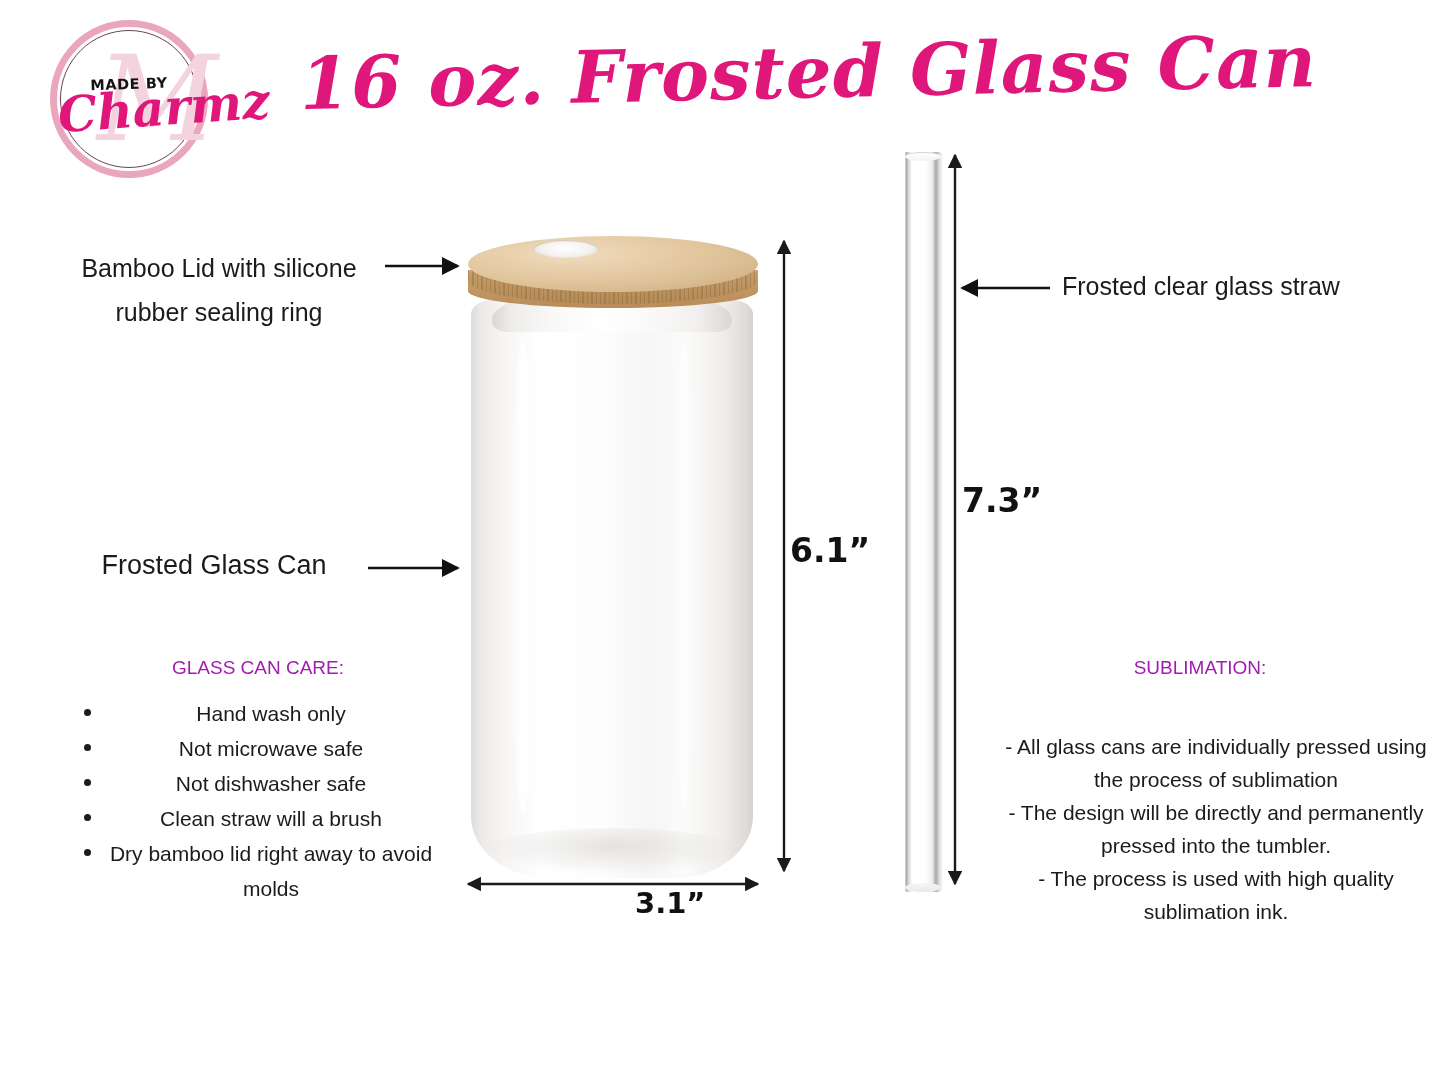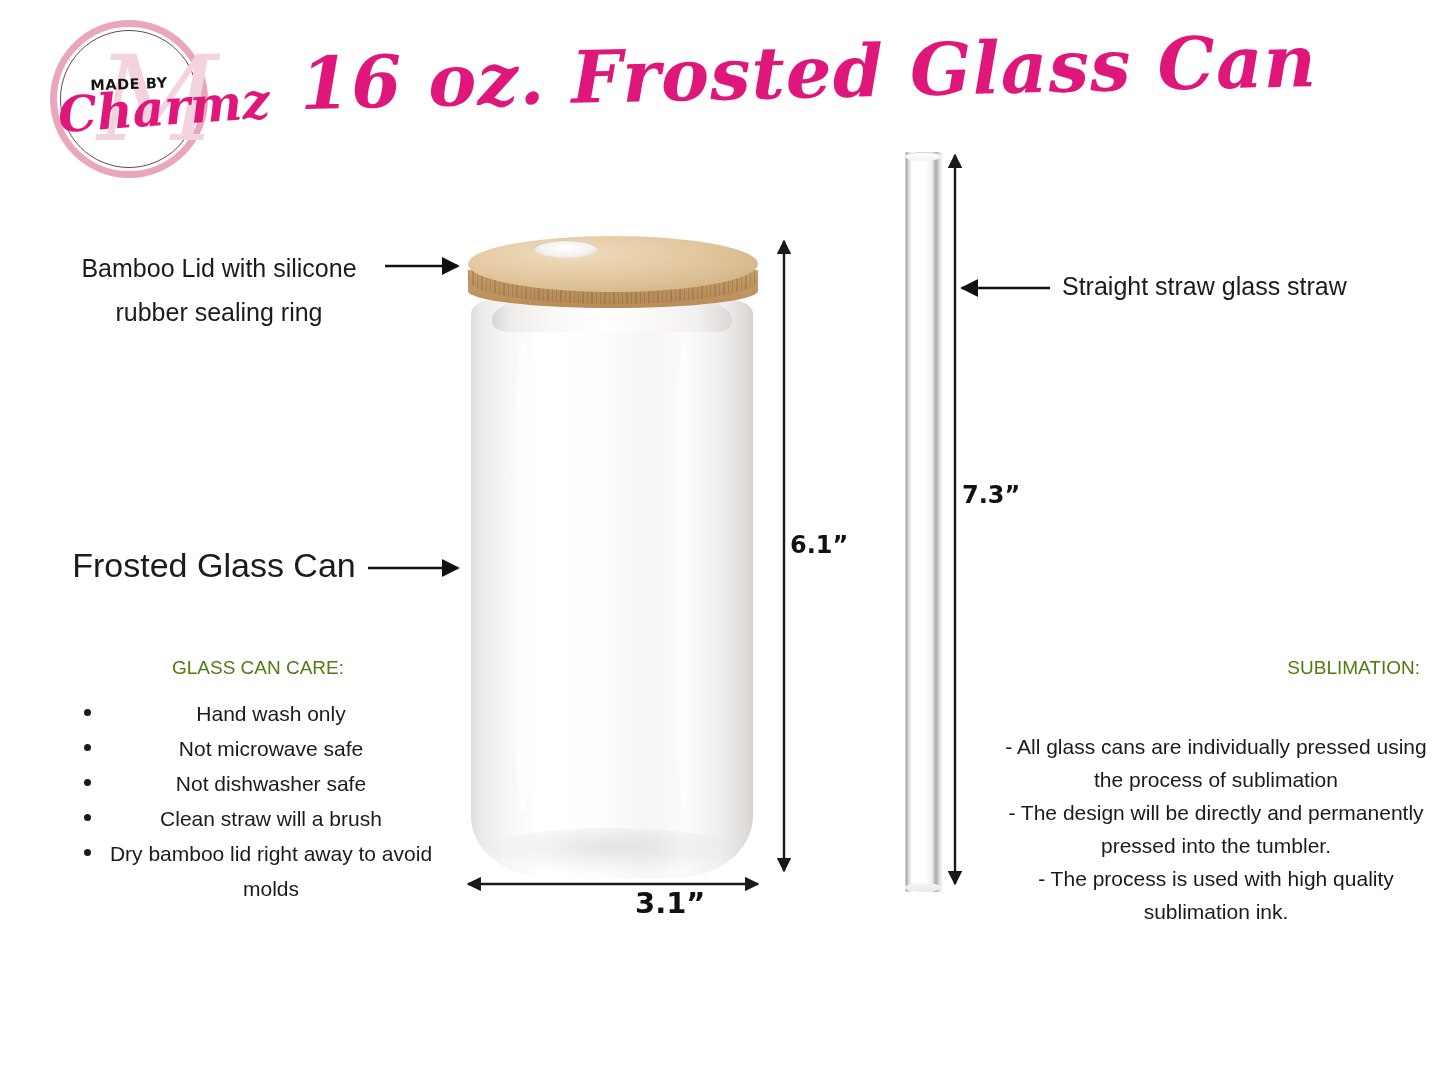--- a/index.html
+++ b/index.html
@@ -120,21 +120,21 @@
     width: 330px;
     text-align: center;
     font-size: 25px;
     line-height: 44px;
   }
   #callout-glass {
     left: 64px;
     top: 545px;
     width: 300px;
     text-align: center;
-    font-size: 34px;
+    font-size: 27px;
     line-height: 40px;
   }
   #callout-straw {
     left: 1062px;
     top: 266px;
     width: 330px;
     text-align: left;
     font-size: 25px;
     line-height: 40px;
   }
@@ -148,21 +148,21 @@
     height: 1084px;
     pointer-events: none;
   }
 
   
   .dim-label {
     position: absolute;
     font-family: "DejaVu Sans", sans-serif;
     font-weight: bold;
     color: #111111;
-    font-size: 24px;
+    font-size: 33px;
     white-space: nowrap;
   }
   #dim-height-label { left: 790px; top: 531px; }
   #dim-straw-label  { left: 962px; top: 481px; }
   #dim-width-label  { left: 600px; top: 886px; font-size: 29px; margin-left: 35px; }
 
   
   #glass-can {
     position: absolute;
     left: 462px;
@@ -334,25 +334,25 @@
     border-radius: 50%;
     background: linear-gradient(to bottom, #f6f6f6, #e9e9e9);
   }
 
   
   .info-heading {
     position: absolute;
     font-family: "Liberation Sans", sans-serif;
     font-weight: 300;
     font-size: 19px;
-    color: #4d7c0f;
+    color: #a21caf;
     text-align: center;
   }
   #care-heading { left: 88px; top: 657px; width: 340px; }
-  #sub-heading  { left: 980px; top: 657px; width: 440px; text-align: right; }
+  #sub-heading  { left: 980px; top: 657px; width: 440px; }
 
   #care-list {
     position: absolute;
     left: 60px;
     top: 692px;
     width: 380px;
     list-style: none;
     margin: 4px;
     padding: 0;
   }
@@ -447,21 +447,21 @@
 
     <line x1="784" y1="241" x2="784" y2="871" stroke="#1a1a1a" stroke-width="2.4" marker-start="url(#dimArrow)" marker-end="url(#dimArrow)"></line>
 
     <line x1="468" y1="884" x2="758" y2="884" stroke="#1a1a1a" stroke-width="2.4" marker-start="url(#dimArrow)" marker-end="url(#dimArrow)"></line>
 
     <line x1="955" y1="155" x2="955" y2="884" stroke="#1a1a1a" stroke-width="2.4" marker-start="url(#dimArrow)" marker-end="url(#dimArrow)"></line>
   </svg>
 
   <div class="callout" id="callout-lid">Bamboo Lid with silicone rubber sealing ring</div>
   <div class="callout" id="callout-glass">Frosted Glass Can</div>
-  <div class="callout" id="callout-straw">Straight straw glass straw</div>
+  <div class="callout" id="callout-straw">Frosted clear glass straw</div>
 
   <div class="dim-label" id="dim-height-label">6.1”</div>
   <div class="dim-label" id="dim-straw-label">7.3”</div>
   <div class="dim-label" id="dim-width-label">3.1”</div>
 
   <div class="info-heading" id="care-heading">GLASS CAN CARE:</div>
   <ul id="care-list">
       <li><span class="bullet"></span><span>Hand wash only</span></li>
       <li><span class="bullet"></span><span>Not microwave safe</span></li>
       <li><span class="bullet"></span><span>Not dishwasher safe</span></li>

